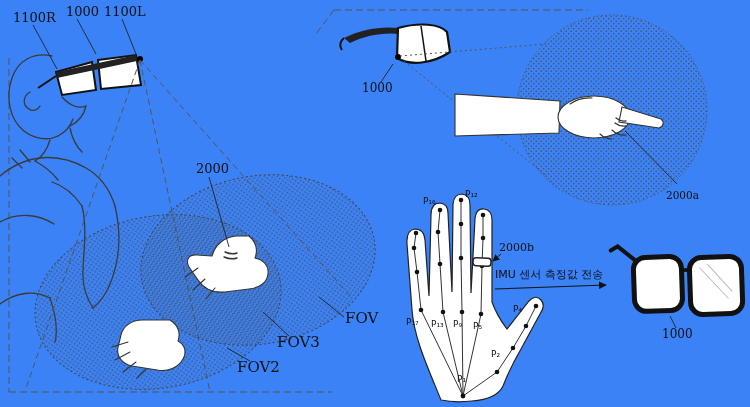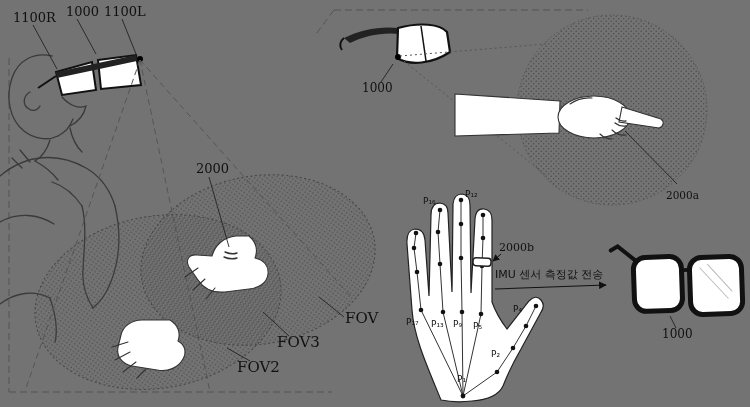--- a/index.html
+++ b/index.html
@@ -1,16 +1,16 @@
 <!DOCTYPE html>
 <html><head>
 <meta charset="utf-8">
 <style>
   html,body{margin:0;padding:0;background:#fff;}
-  .stage{position:relative;width:750px;height:407px;background:#737373;overflow:hidden;}
+  .stage{position:relative;width:750px;height:407px;background:#3b82f6;overflow:hidden;}
   svg{display:block;}
   text{fill:#111;}
 </style>
 </head>
 <body>
 
 <div class="stage">
 <svg width="750" height="407" viewBox="0 0 750 407" font-family="&quot;DejaVu Serif&quot;, serif">
   <defs>
     <pattern id="stip" width="5" height="5" patternUnits="userSpaceOnUse">

